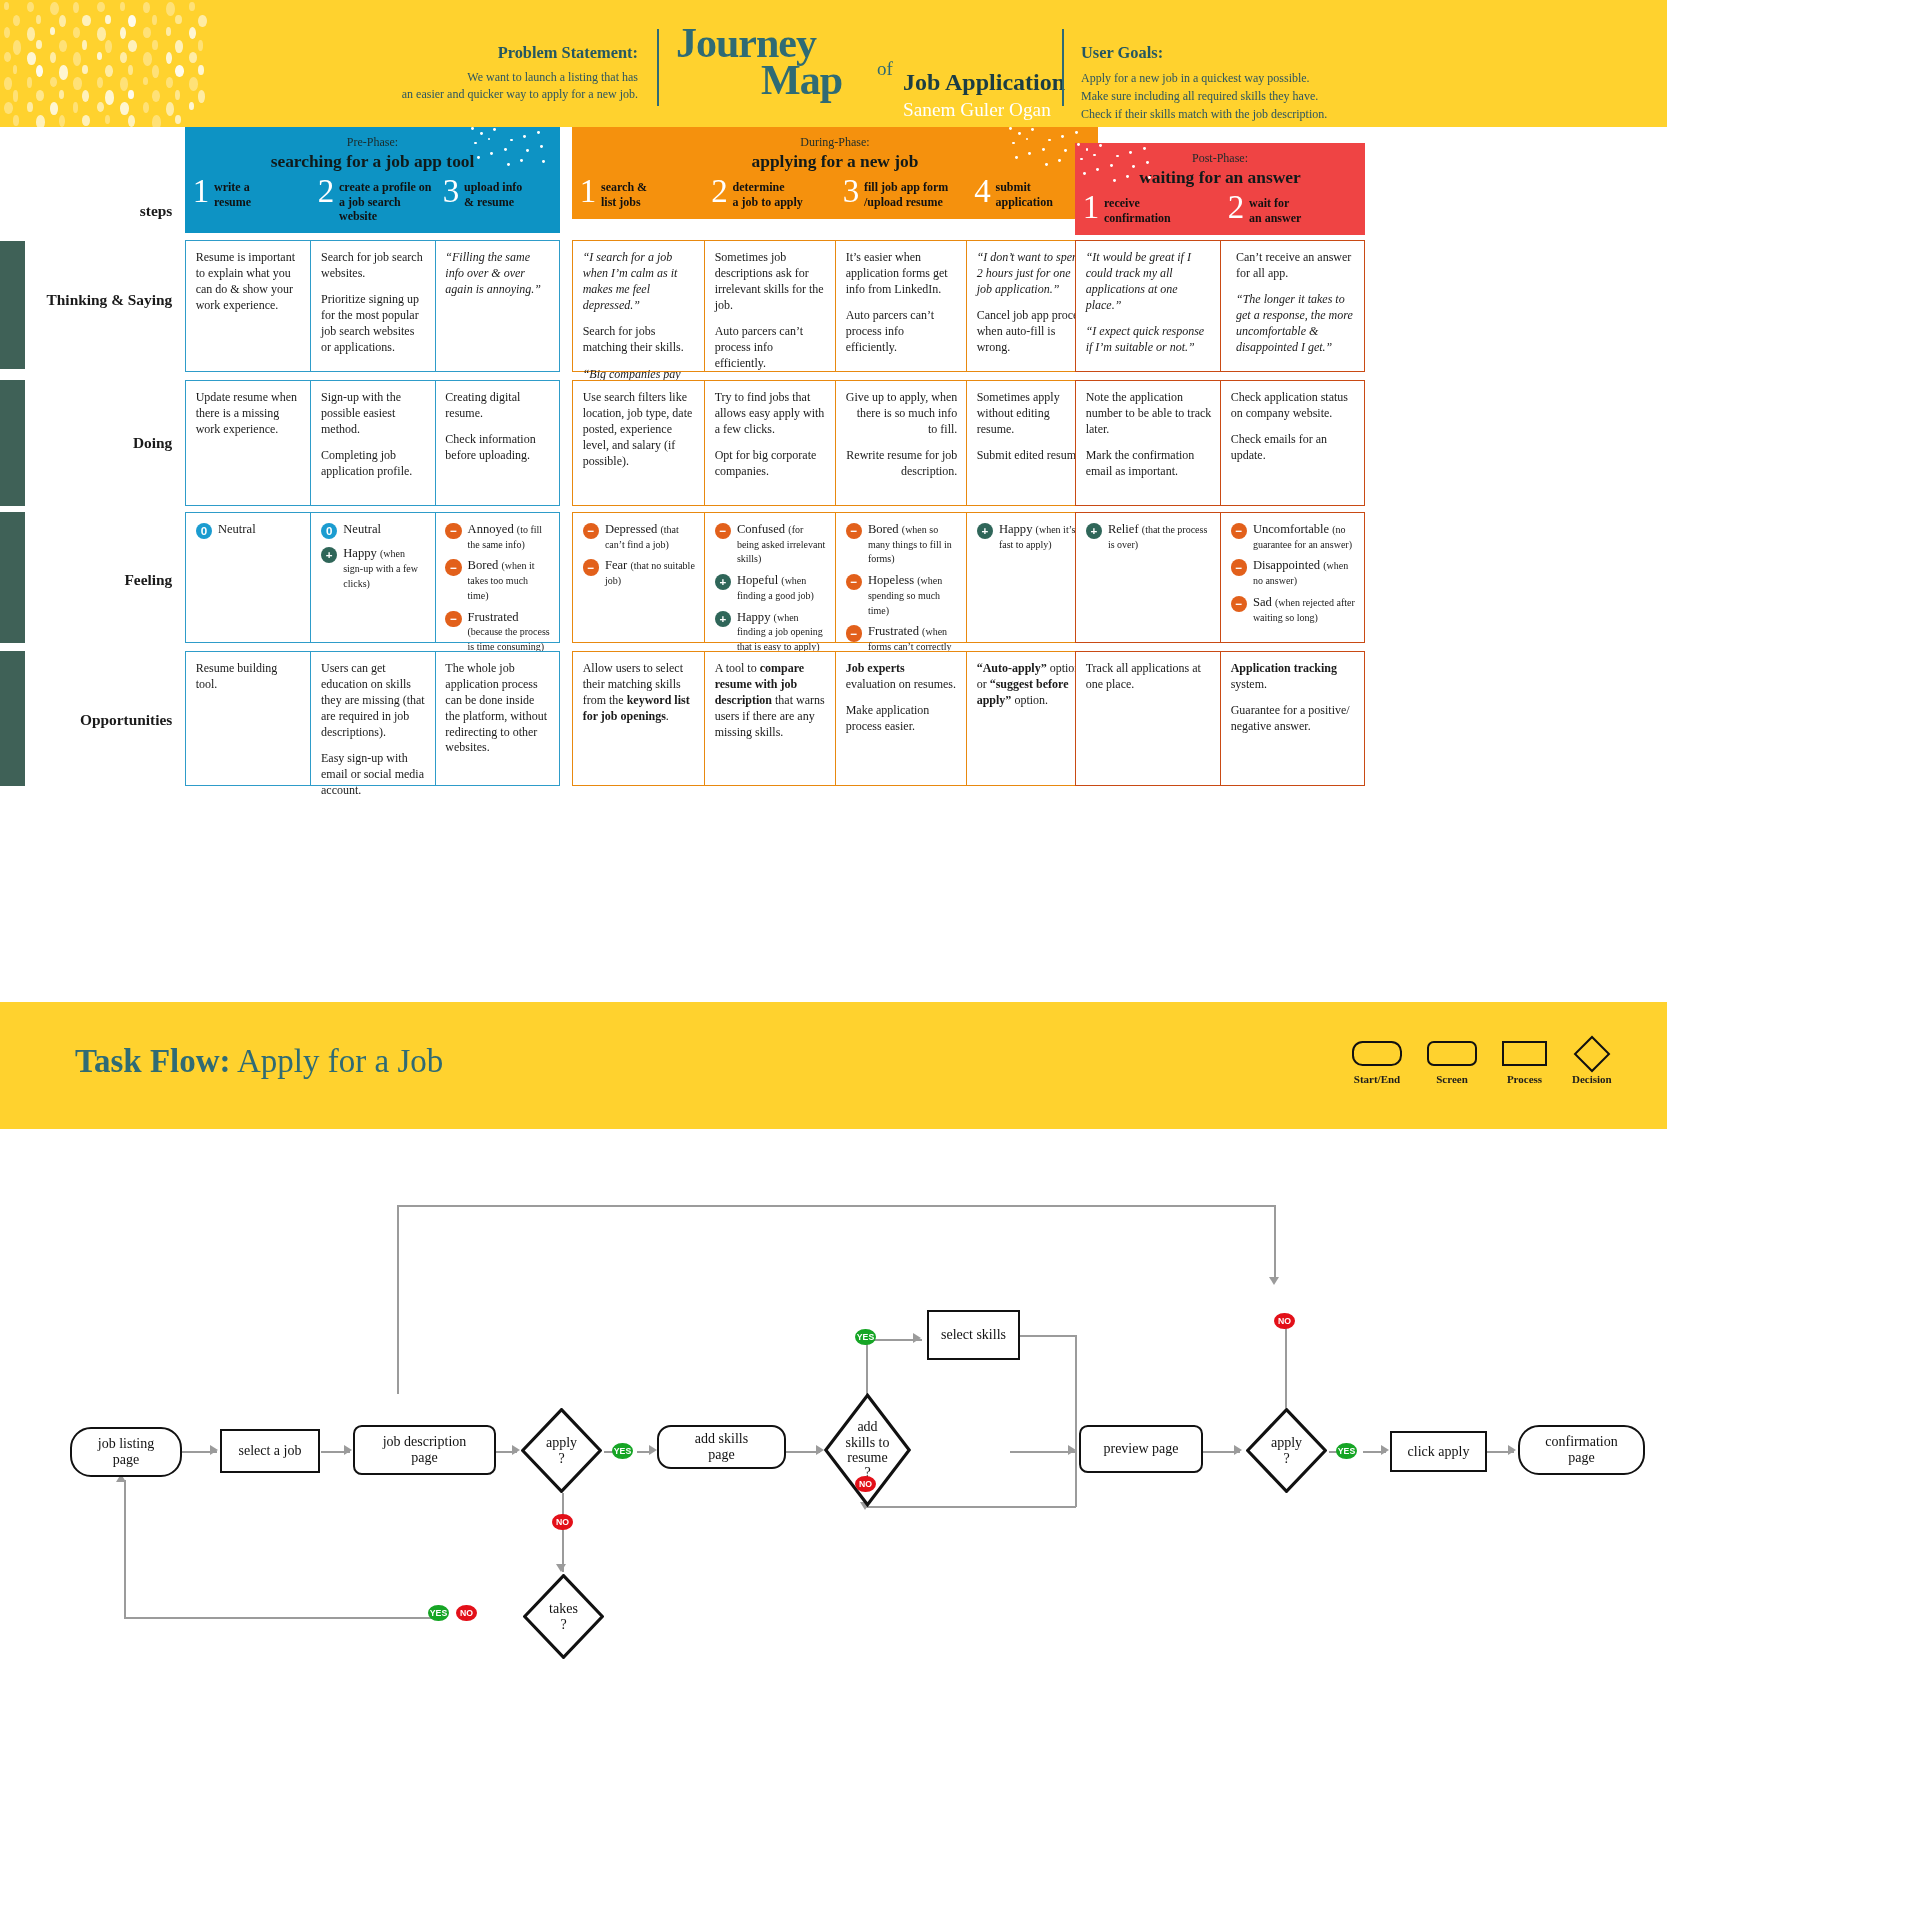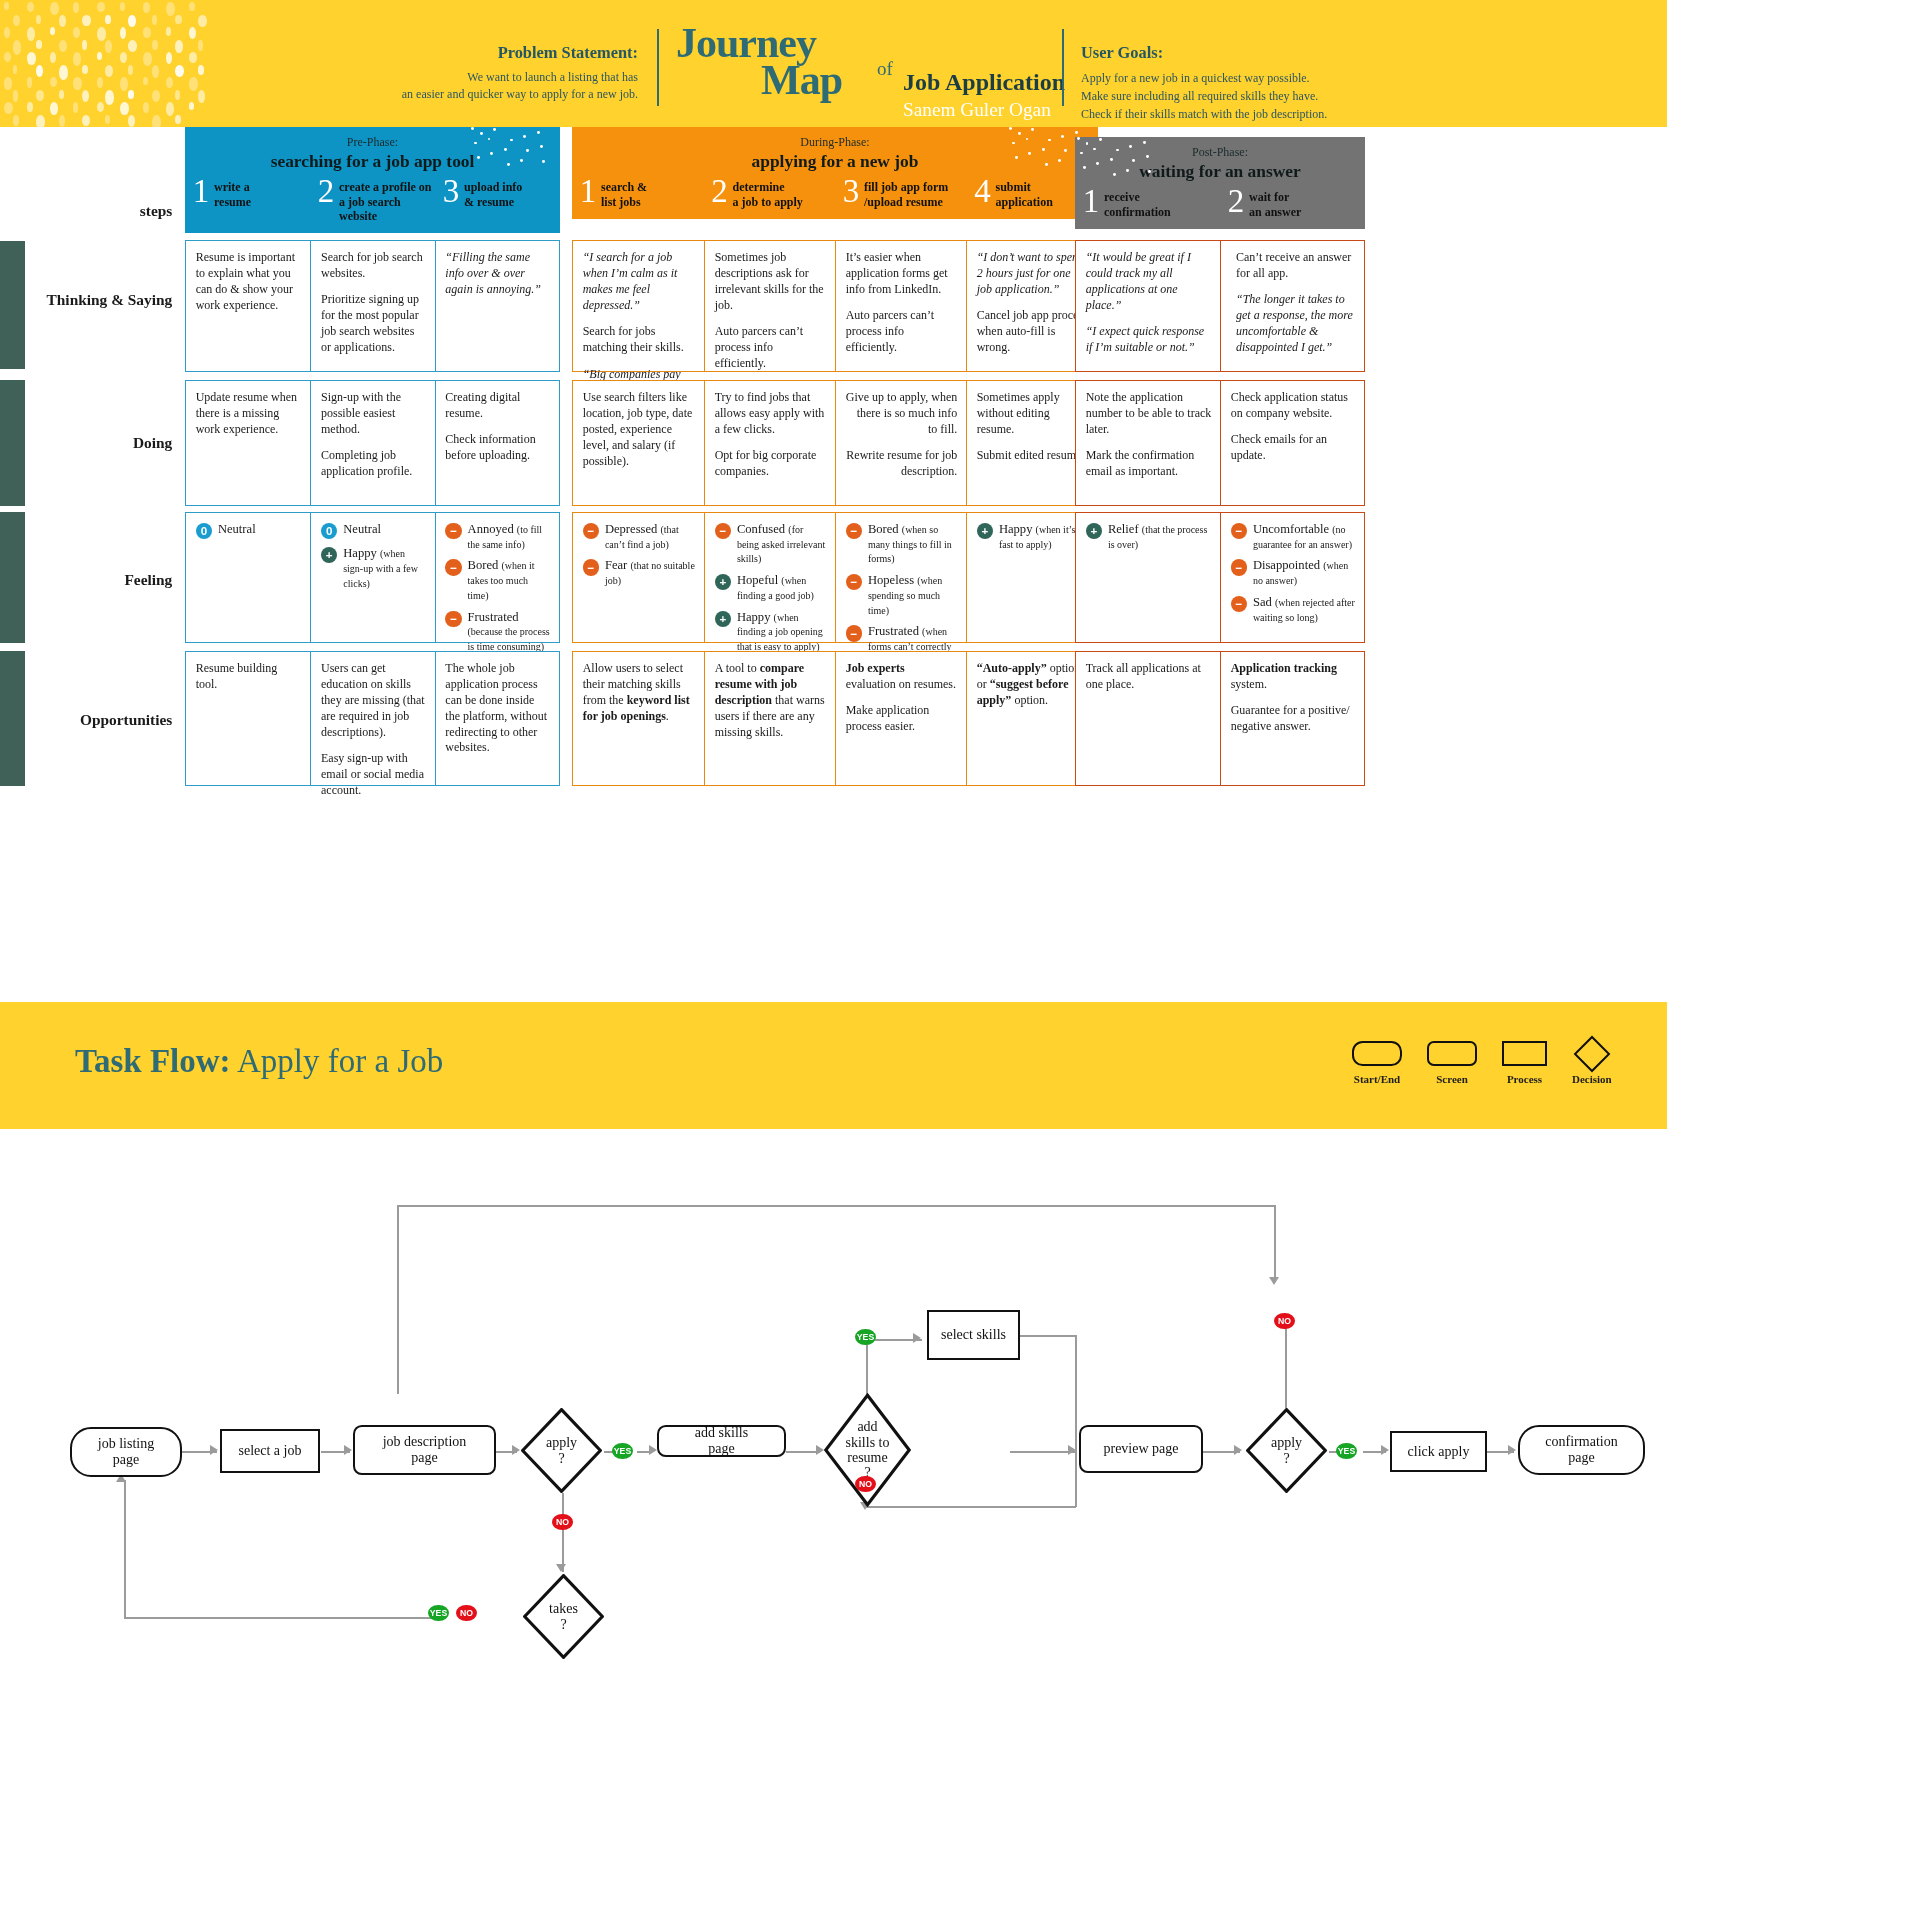--- a/index.html
+++ b/index.html
@@ -331,21 +331,21 @@
         </div>
         <div class="step" style="width:132px;">
         <div class="step-num">4</div>
         <div class="step-txt">
             <div>submit</div>
             <div>application</div>
           </div>
         </div>
       </div>
     </div>
-    <div class="phase" style="left:1075px;top:10px;width:290px;background:#737373;">
+    <div class="phase" style="left:1075px;top:16px;width:290px;background:#ef4444;">
       <div class="phase-head">
         <div class="hdots" style="left:1.9px;">
           <span style="left:0px;top:0px;width:2.9px;height:2.9px;"></span>
           <span style="left:16.4px;top:10.6px;width:2.9px;height:2.9px;"></span>
           <span style="left:33px;top:21px;width:2.9px;height:2.9px;"></span>
           <span style="left:49px;top:32px;width:2.9px;height:2.9px;"></span>
           <span style="left:66px;top:3.9px;width:2.9px;height:2.9px;"></span>
           <span style="left:2.9px;top:14.5px;width:2.9px;height:2.9px;"></span>
           <span style="left:19.3px;top:25px;width:2.9px;height:2.9px;"></span>
           <span style="left:36px;top:36px;width:2.9px;height:2.9px;"></span>
@@ -688,21 +688,21 @@
     </div>
     <div class="node n-dec" style="left:521px;top:278px;width:81px;height:85px;">
              <svg class="dec-shape" viewBox="0 0 100 100" preserveAspectRatio="none">
                <polygon points="50,2 98,50 50,98 2,50" fill="#fff" stroke="#111" stroke-width="3.2" vector-effect="non-scaling-stroke"></polygon>
              </svg>
              <div class="dec-label">
         <div>apply</div>
         <div>?</div>
       </div>
     </div>
-    <div class="node n-screen" style="left:657px;top:295px;width:129px;height:32px;">
+    <div class="node n-screen" style="left:657px;top:295px;width:129px;height:44px;border-radius:14px;">
              <div>
         <div>add skills</div>
         <div>page</div>
       </div>
     </div>
     <div class="node n-dec" style="left:824px;top:263px;width:87px;height:114px;">
              <svg class="dec-shape" viewBox="0 0 100 100" preserveAspectRatio="none">
                <polygon points="50,2 98,50 50,98 2,50" fill="#fff" stroke="#111" stroke-width="3.2" vector-effect="non-scaling-stroke"></polygon>
              </svg>
              <div class="dec-label">

